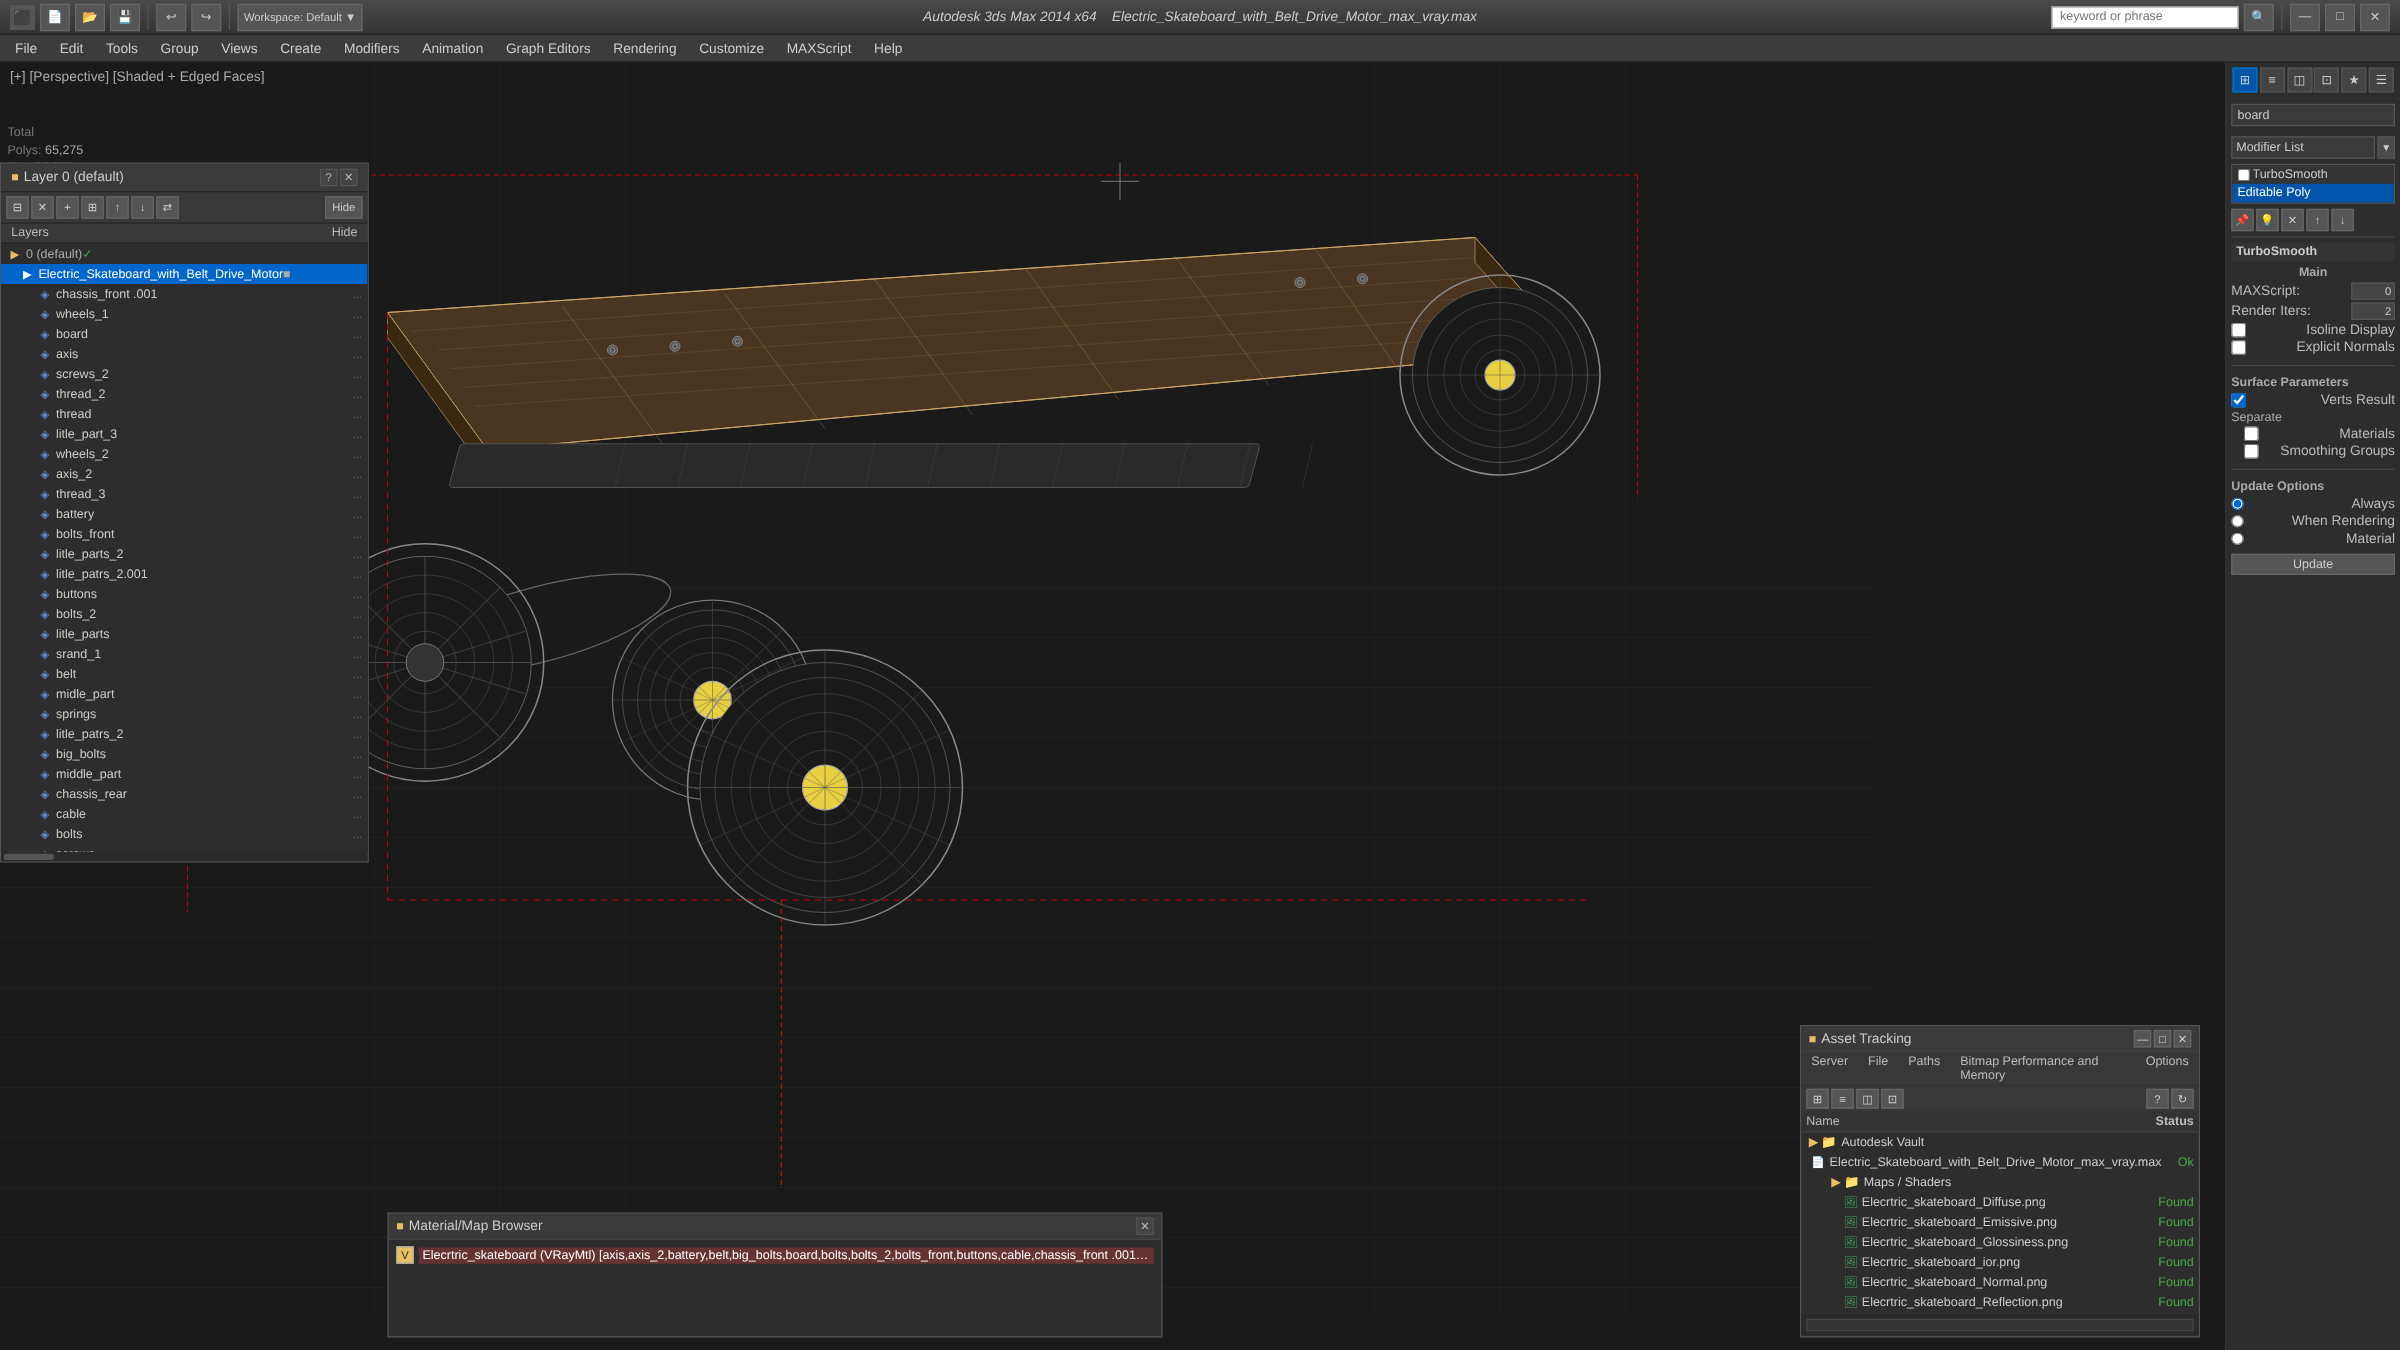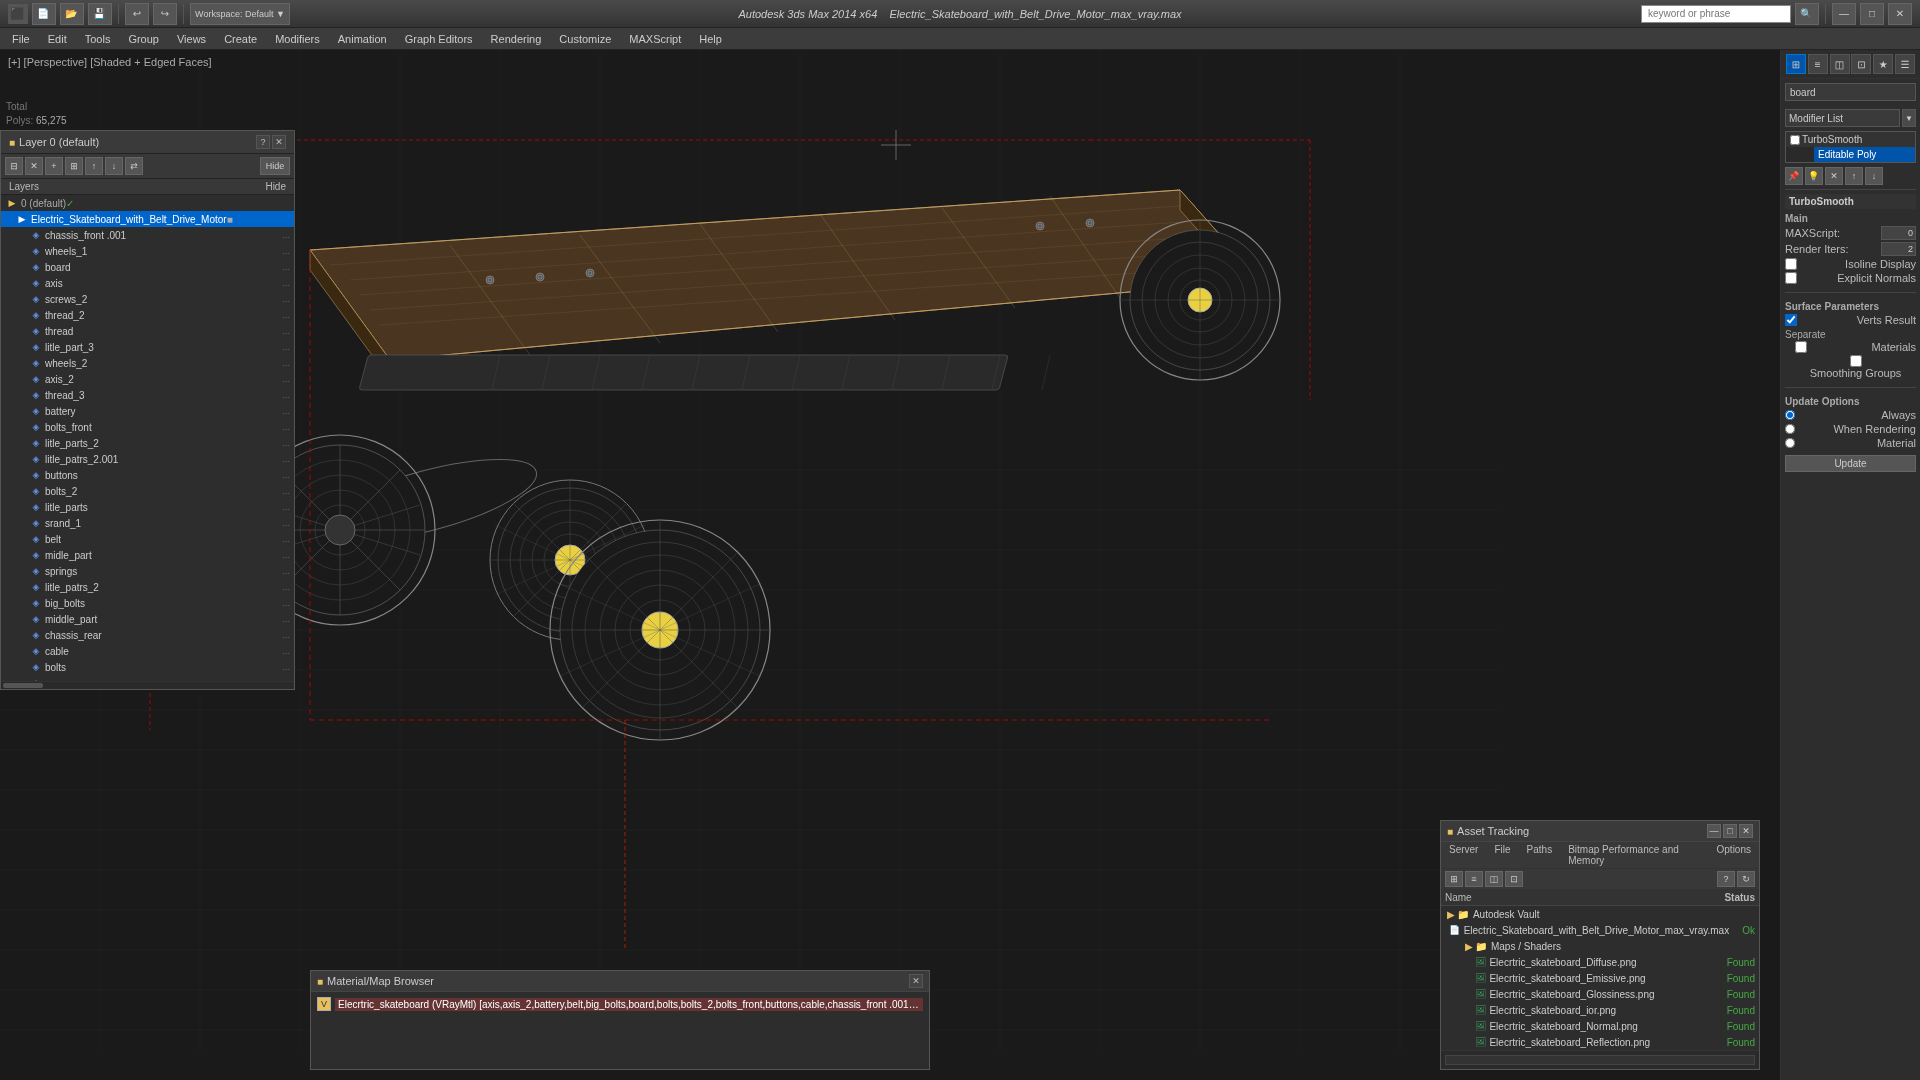--- a/index.html
+++ b/index.html
@@ -1128,39 +1128,39 @@
       <div class="dropdown-row">
         <div class="dropdown-box" style="display:flex;align-items:center;font-size:10px;color:#ccc;background:#3a3a3a;border:1px solid #555;padding:1px 3px;height:18px;flex:1;">Modifier List</div>
         <div class="dropdown-arrow">▼</div>
       </div>
 
       <div style="border:1px solid #555;background:#2a2a2a;margin-bottom:4px;">
         <div style="background:#333;padding:2px 4px;font-size:10px;color:#ccc;display:flex;align-items:center;gap:2px;">
           <input type="checkbox" style="width: 10px; height: 10px;">
           <span>TurboSmooth</span>
         </div>
-        <div style="background:#0055aa;padding:2px 4px;font-size:10px;color:#fff;display:flex;align-items:center;gap:2px;margin-left:28px;">
+        <div style="background:#0055aa;padding:2px 4px;font-size:10px;color:#fff;display:flex;align-items:center;gap:2px;">
           <span>Editable Poly</span>
         </div>
       </div>
 
       <div style="display:flex;gap:2px;margin-bottom:4px;">
         <div class="toolbar-btn" style="width:18px;height:18px;font-size:9px;">📌</div>
         <div class="toolbar-btn" style="width:18px;height:18px;font-size:9px;">💡</div>
         <div class="toolbar-btn" style="width:18px;height:18px;font-size:9px;">✕</div>
         <div class="toolbar-btn" style="width:18px;height:18px;font-size:9px;">↑</div>
         <div class="toolbar-btn" style="width:18px;height:18px;font-size:9px;">↓</div>
       </div>
 
       <div class="sep-line"></div>
 
       <div style="background:#333;padding:2px 4px;font-size:10px;font-weight:bold;color:#ccc;cursor:pointer;">TurboSmooth</div>
 
       <div style="padding:2px 0;">
-        <div style="font-size:10px;font-weight:bold;color:#aaa;padding:2px 0;">Main</div>
+        <div style="font-size:10px;font-weight:bold;color:#aaa;padding:2px 0;text-align:center;">Main</div>
 
         <div class="prop-row">
           <label class="prop-label">MAXScript:</label>
           <input class="prop-input" type="text" value="0" style="">
         </div>
         <div class="prop-row">
           <label class="prop-label">Render Iters:</label>
           <input class="prop-input" type="text" value="2" style="">
         </div>
         <div class="prop-row">
@@ -1179,21 +1179,21 @@
         <div style="font-size:10px;font-weight:bold;color:#aaa;padding:2px 0;">Surface Parameters</div>
         <div class="prop-row">
           <input class="prop-checkbox" type="checkbox" checked="" style="">
           <label class="prop-label">Verts Result</label>
         </div>
         <div style="font-size:10px;color:#aaa;padding:1px 0;">Separate</div>
         <div class="prop-row" style="padding-left:10px;">
           <input class="prop-checkbox" type="checkbox" style="">
           <label class="prop-label">Materials</label>
         </div>
-        <div class="prop-row" style="padding-left:10px;flex-direction:column;">
+        <div class="prop-row" style="padding-left:10px;">
           <input class="prop-checkbox" type="checkbox" style="">
           <label class="prop-label">Smoothing Groups</label>
         </div>
       </div>
 
       <div class="sep-line"></div>
 
       <div style="padding:2px 0;">
         <div style="font-size:10px;font-weight:bold;color:#aaa;padding:2px 0;">Update Options</div>
         <div class="prop-row">

